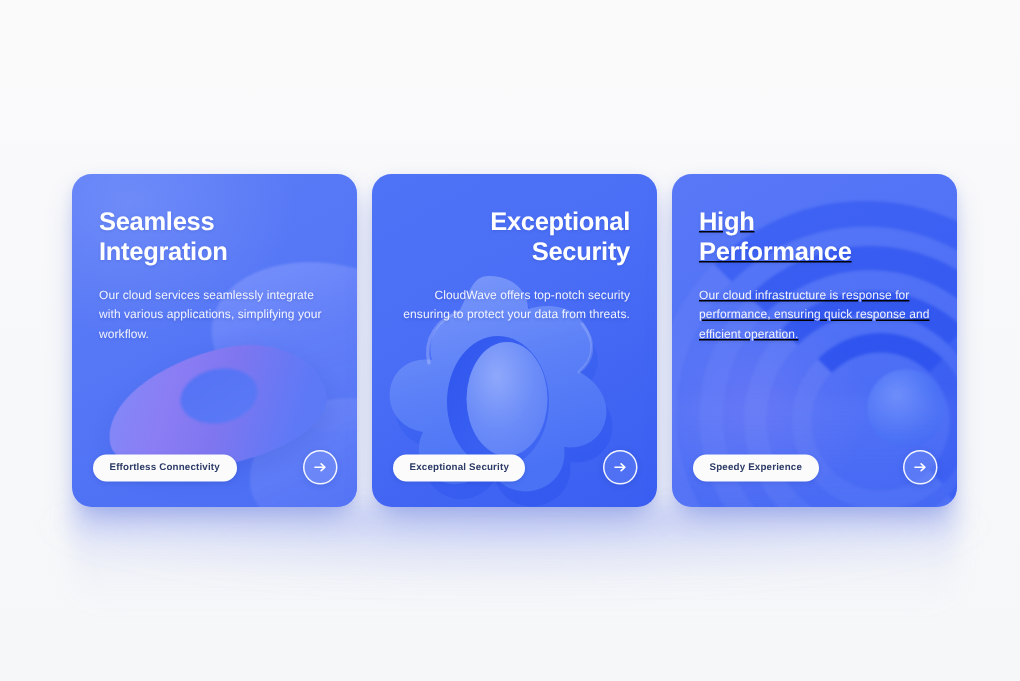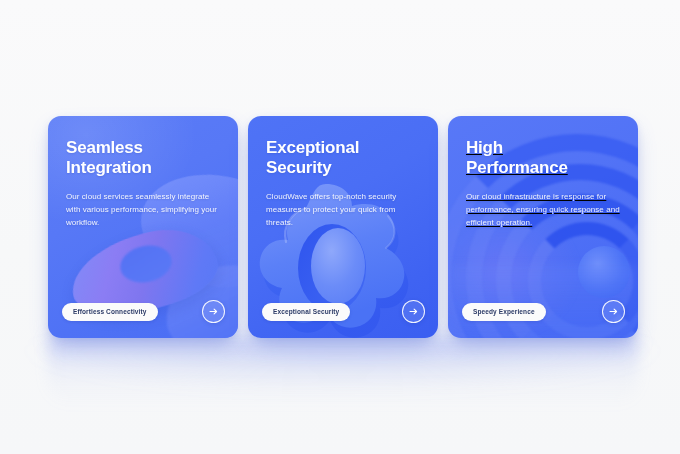--- a/index.html
+++ b/index.html
@@ -126,20 +126,21 @@
     top: -20px;
     width: 160px;
     height: 130px;
     background: radial-gradient(ellipse at 30% 30%, rgba(255,255,255,0.12) 0%, rgba(255,255,255,0) 70%);
     pointer-events: none;
   }
 
   
   .card-2 {
     background: linear-gradient(150deg, #4f73f6 0%, #4a6ef5 40%, #3f63f2 78%, #3a5ef1 100%);
+    text-align: right;
   }
   .gear {
     position: absolute;
     left: 8px;
     top: 66px;
     width: 196px;
     height: 170px;
     pointer-events: none;
   }
   .gear svg { display: block; }
@@ -288,21 +289,21 @@
       <div class="blob-wrap">
         <div class="blob-b"></div>
         <div class="blob-c"></div>
         <div class="blob-a"></div>
         <div class="blob-a-hole"></div>
         <div class="glow-1"></div>
       </div>
       <div class="card-body">
         <h2 class="card-title">Seamless
 Integration</h2>
-        <p class="card-desc">Our cloud services seamlessly integrate with various performance, simplifying your workflow.</p>
+        <p class="card-desc">Our cloud services seamlessly integrate with various applications, simplifying your workflow.</p>
       </div>
       <div class="card-footer">
         <span class="pill">Effortless Connectivity</span>
         <div class="arrow-btn">
           <svg width="11" height="11" viewBox="0 0 11 11">
             <path d="M2 5.5 H8.4 M6.1 3.2 L8.6 5.5 L6.1 7.8" fill="none" stroke="#ffffff" stroke-width="1.1" stroke-linecap="round" stroke-linejoin="round"></path>
           </svg>
         </div>
       </div>
     </div>
@@ -353,21 +354,21 @@
           <ellipse cx="76" cy="86" rx="34" ry="44" fill="url(#gearInner)"></ellipse>
           <ellipse cx="82" cy="84" rx="27" ry="38" fill="url(#gearHole)"></ellipse>
 
           <path d="M30 60 C26 44 36 30 50 26" fill="none" stroke="rgba(255,255,255,0.22)" stroke-width="2.2" stroke-linecap="round"></path>
           <path d="M132 34 C142 46 140 58 130 66" fill="none" stroke="rgba(255,255,255,0.16)" stroke-width="2" stroke-linecap="round"></path>
         </svg>
       </div>
       <div class="card-body">
         <h2 class="card-title">Exceptional
 Security</h2>
-        <p class="card-desc">CloudWave offers top-notch security measures to protect your quick from threats.</p>
+        <p class="card-desc">CloudWave offers top-notch security ensuring to protect your data from threats.</p>
       </div>
       <div class="card-footer">
         <span class="pill">Exceptional Security</span>
         <div class="arrow-btn">
           <svg width="11" height="11" viewBox="0 0 11 11">
             <path d="M2 5.5 H8.4 M6.1 3.2 L8.6 5.5 L6.1 7.8" fill="none" stroke="#ffffff" stroke-width="1.1" stroke-linecap="round" stroke-linejoin="round"></path>
           </svg>
         </div>
       </div>
     </div>

